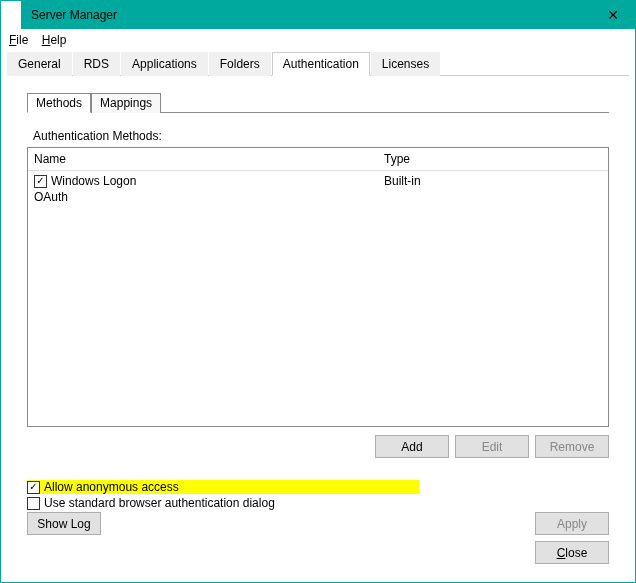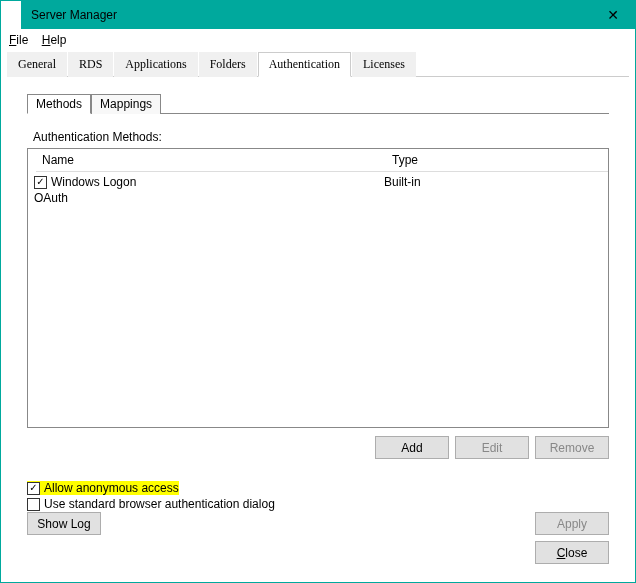--- a/index.html
+++ b/index.html
@@ -43,21 +43,20 @@
   }
   .tabs-main .tab {
     padding: 4px 10px;
     border: 1px solid transparent;
     border-bottom: none;
     background: #f0f0f0;
     margin-right: 1px;
     cursor: default;
     position: relative;
     top: 1px;
-    font-family: Liberation Serif, serif;
   }
   .tabs-main .tab.active {
     background: #fff;
     border: 1px solid #ccc;
     border-bottom: 1px solid #fff;
   }
   .content {
     padding: 16px 26px 10px 26px;
   }
   .tabs-sub {
@@ -87,21 +86,20 @@
   .listbox {
     border: 1px solid #888;
     height: 280px;
     margin: 0 0 8px 0;
     overflow: hidden;
   }
   .list-header {
     display: flex;
     border-bottom: 1px solid #ddd;
     padding: 4px 6px;
-    margin-left: 8px;
   }
   .col-name { width: 350px; }
   .col-type { flex: 1; }
   .list-body { padding: 2px 6px; }
   .list-row {
     display: flex;
     align-items: center;
     padding: 1px 0;
   }
   .list-row .col-name { display: flex; align-items: center; gap: 4px; }
@@ -134,20 +132,21 @@
     cursor: default;
     padding: 0 6px;
   }
   .btn.disabled { color: #888; }
   .opt-row {
     display: flex;
     align-items: center;
     gap: 4px;
     margin: 2px 0;
     width: fit-content;
+    padding-right: 240px;
   }
   .opt-row.hl { background: #ffff00; }
   .footer {
     position: absolute;
     bottom: 18px;
     left: 26px;
     right: 26px;
     display: flex;
     justify-content: space-between;
   }

